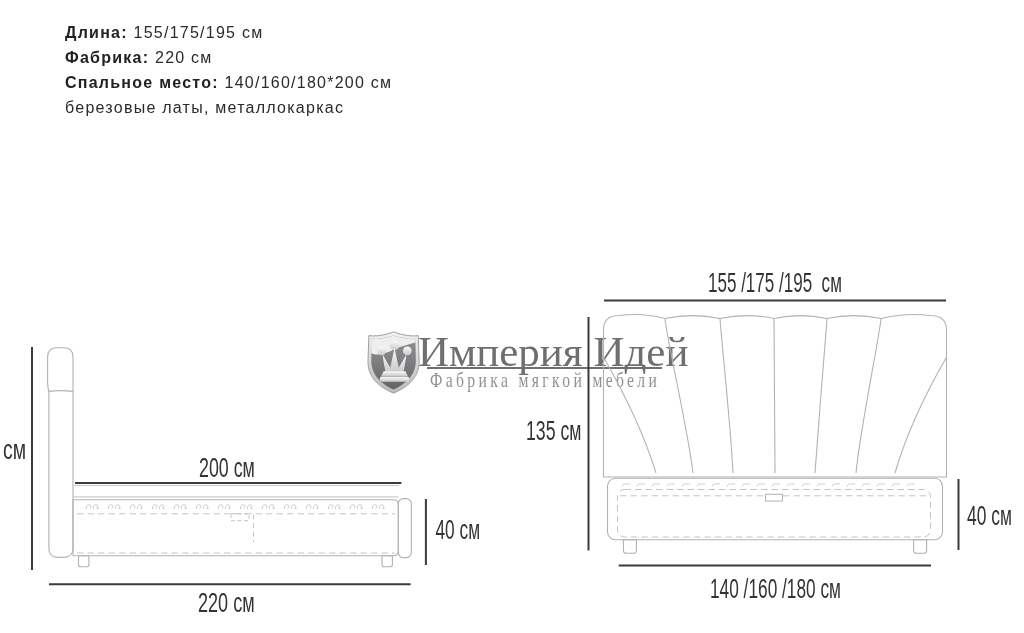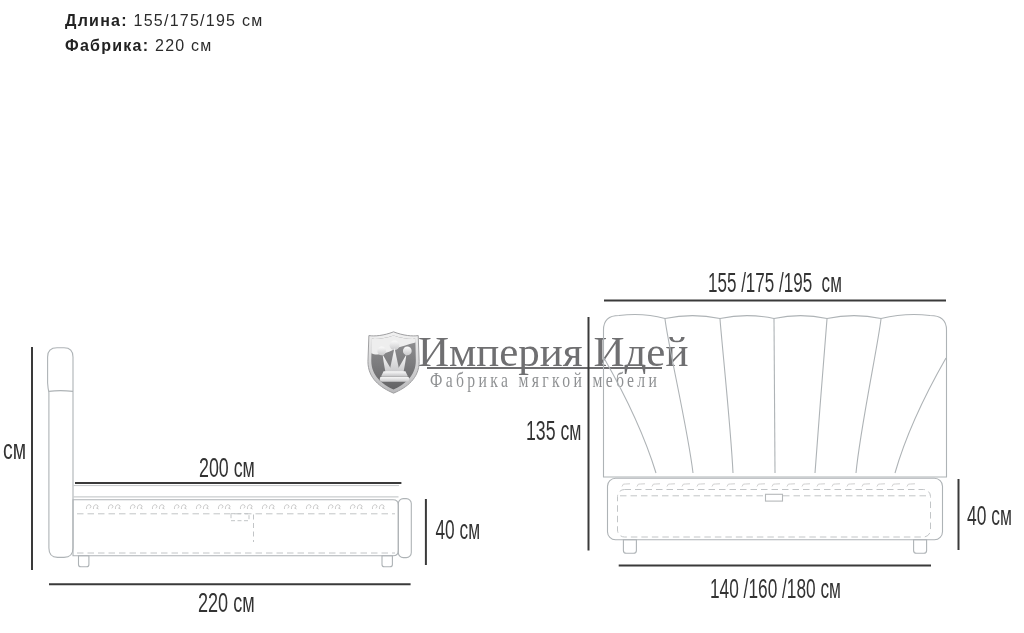--- a/index.html
+++ b/index.html
@@ -1,35 +1,37 @@
 <!DOCTYPE html>
 <html><head>
 <meta charset="utf-8">
 <style>
   html,body{margin:0;padding:0;}
   body{width:1024px;height:633px;background:#ffffff;position:relative;overflow:hidden;
        font-family:"Liberation Sans",sans-serif;}
-  .spec{position:absolute;left:65px;top:8px;font-size:16px;line-height:25px;color:#2b2b2b;letter-spacing:1.25px;}
+  .spec{position:absolute;left:65px;top:20px;font-size:16px;line-height:25px;color:#2b2b2b;letter-spacing:1.25px;}
   .spec b{font-weight:700;color:#222;}
   .logo{position:absolute;left:367px;top:330px;}
   .logo-title{position:absolute;left:418px;top:327px;font-family:"Liberation Serif",serif;
       font-size:43px;color:#6f6f71;white-space:nowrap;}
   .logo-sub{position:absolute;left:430px;top:368px;font-family:"Liberation Serif",serif;
       font-size:21px;color:#8f9193;letter-spacing:4.5px;white-space:nowrap;
       transform:scaleX(0.745);transform-origin:left top;}
   .logo-line{position:absolute;left:427px;top:366.5px;width:235px;height:2.2px;background:#6e6e70;}
   svg{position:absolute;left:0;top:0;}
   text{font-family:"Liberation Sans",sans-serif;fill:#333333;}
 </style>
 </head>
 <body>
 
 <div class="spec">
   <div><b>Длина:</b> 155/175/195 см</div>
   <div><b>Фабрика:</b> 220 см</div>
+  <div><b>Спальное место:</b> 140/160/180*200 см</div>
+  <div>березовые латы, металлокаркас</div>
 </div>
 
 <svg class="logo" width="55" height="65" viewBox="0 0 58 70" preserveAspectRatio="none">
   <defs>
     <linearGradient id="shbody" x1="0" y1="0" x2="0" y2="1">
       <stop offset="0" stop-color="#929294"></stop>
       <stop offset="0.55" stop-color="#7b7b7d"></stop>
       <stop offset="1" stop-color="#636365"></stop>
     </linearGradient>
     <linearGradient id="shrim" x1="0" y1="0" x2="0" y2="1">

